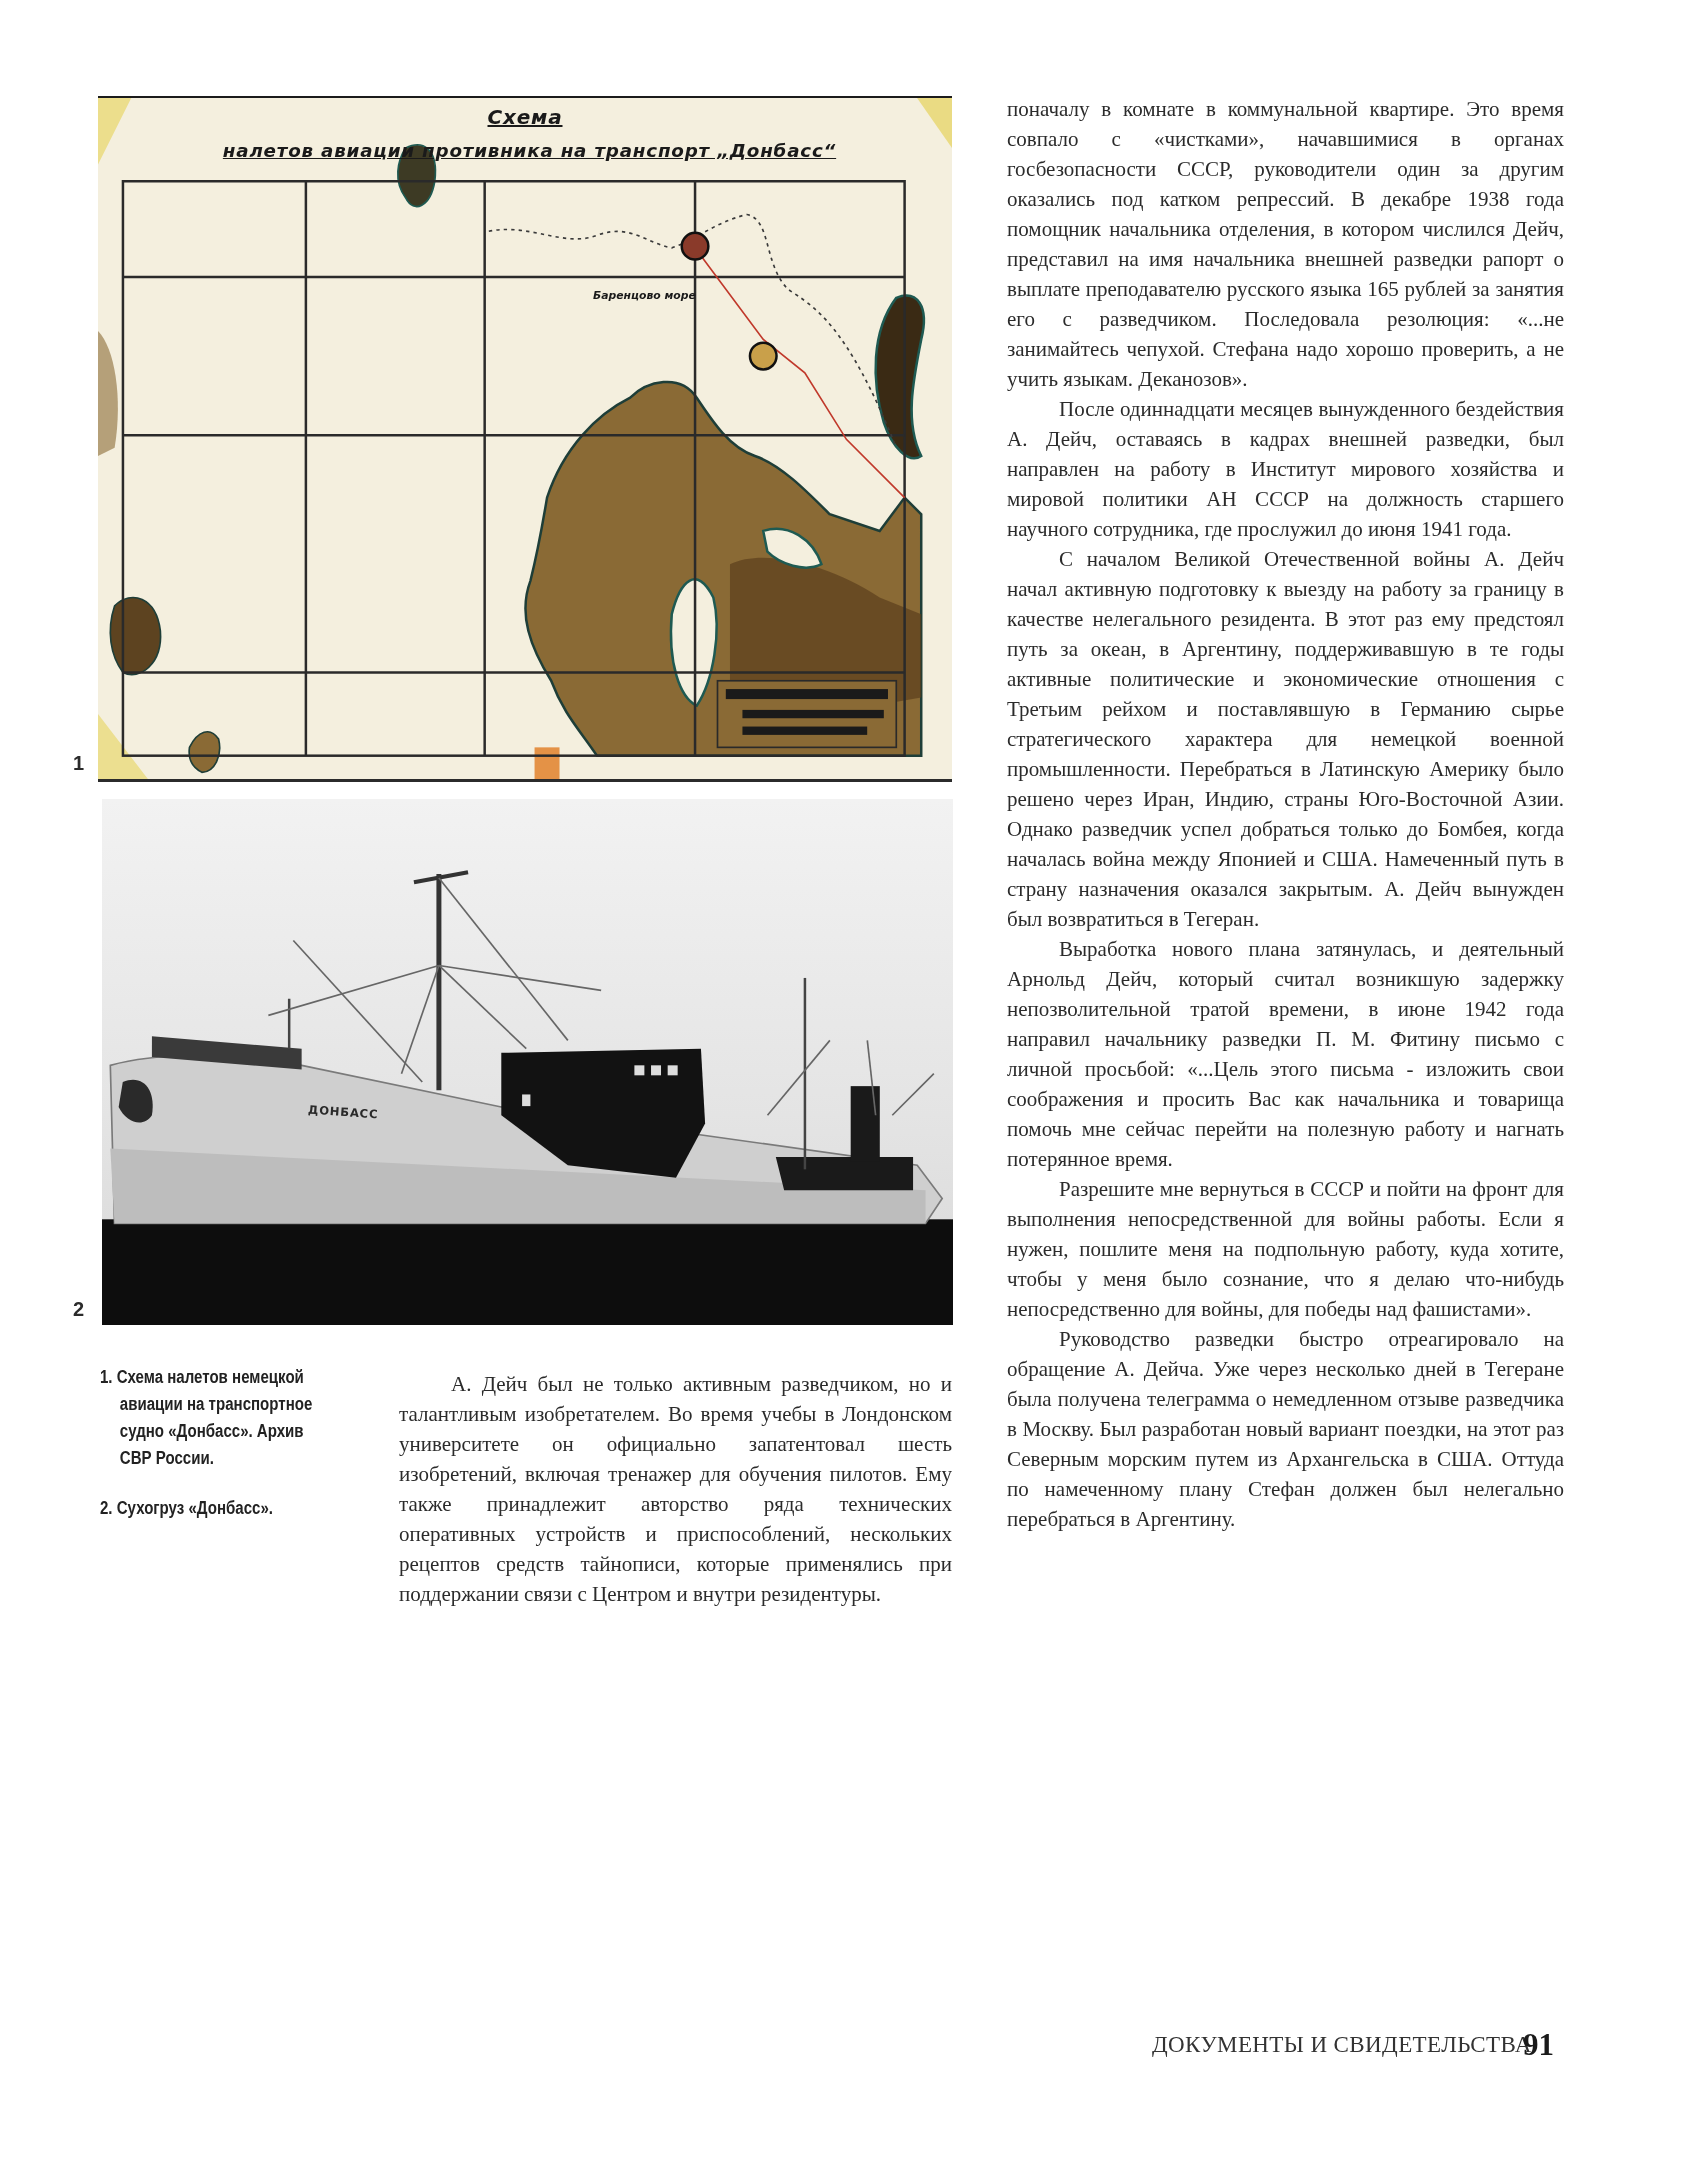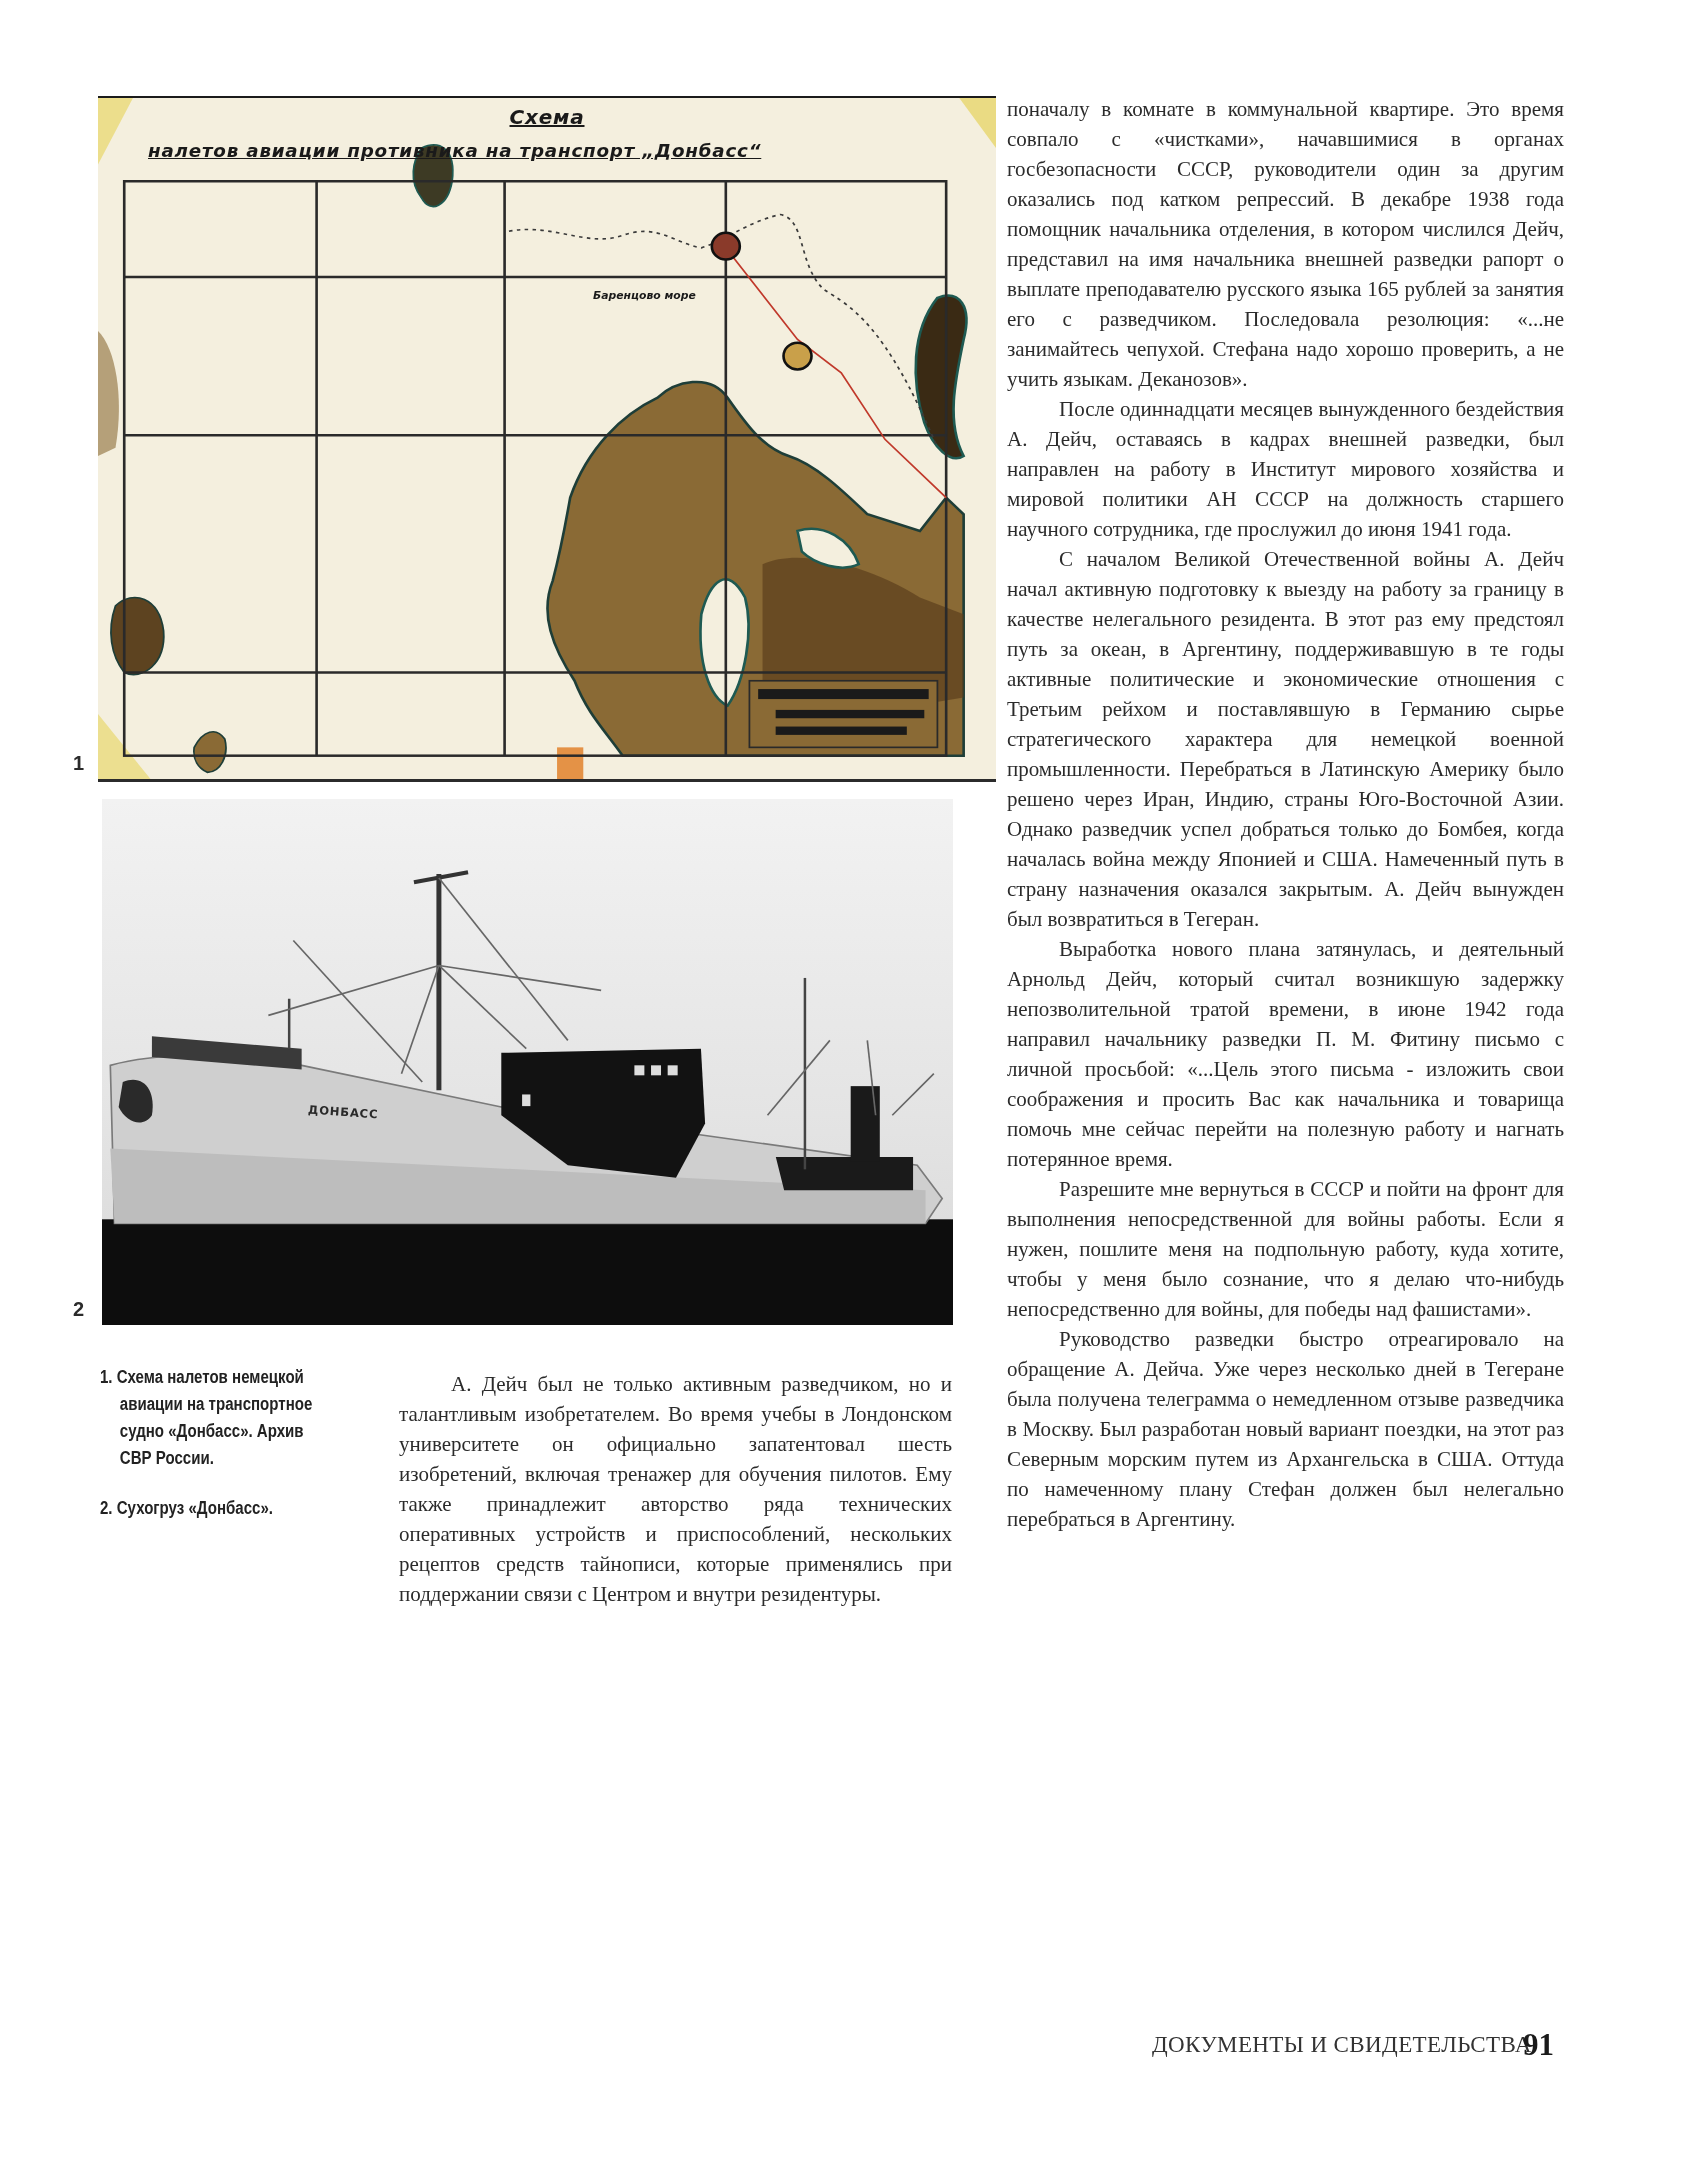--- a/index.html
+++ b/index.html
@@ -4,26 +4,26 @@
 <style>
   html, body { margin: 0; padding: 0; background: #ffffff; }
   body { width: 1703px; height: 2161px; position: relative; overflow: hidden;
          font-family: "Liberation Serif", "DejaVu Serif", serif; color: #2a2a2a; }
 
   .fig-num { position: absolute; font-family: "Liberation Sans", "DejaVu Sans", sans-serif;
              font-weight: bold; font-size: 20px; color: #2b2b2b; }
 
   
   .map { position: absolute; left: 98px; top: 96px; width: 854px; height: 681px;
-         background: #f4efde; overflow: hidden; border-top: 2.5px solid #1b1b1b; border-bottom: 3.3px solid #2b2b2b; padding-left: 44px;}
+         background: #f4efde; overflow: hidden; border-top: 2.5px solid #1b1b1b; border-bottom: 3.3px solid #2b2b2b;}
   .map svg { position: absolute; left: 0; top: 0; width: 100%; height: 100%; }
   .map-title { position: absolute; left: 0; width: 100%; text-align: center; top: 6.7px;
                font-family: "DejaVu Sans", sans-serif; font-style: italic; font-weight: bold;
                font-size: 20px; color: #1a1a1a; text-decoration: underline; letter-spacing: 0.8px; }
-  .map-subtitle { position: absolute; left: 50px; width: 749px; top: 42px;
+  .map-subtitle { position: absolute; left: 57px; width: 749px; text-align: center; top: 42px;
                   font-family: "DejaVu Sans", sans-serif; font-style: italic; font-weight: bold;
                   font-size: 18.3px; color: #1a1a1a; text-decoration: underline; letter-spacing: 0.8px; }
   .map-label { position: absolute; font-family: "DejaVu Sans", sans-serif; font-style: italic;
                font-weight: bold; font-size: 10.8px; color: #1a1a1a; text-align: center; }
 
   
   .ship { position: absolute; left: 102px; top: 799px; width: 851px; height: 526px;
           overflow: hidden; background: linear-gradient(#f2f2f2, #e4e4e4 60%, #d8d8d8); }
   .ship svg { position: absolute; left: 0; top: 0; width: 100%; height: 100%; }
   .ship-name { position: absolute; left: 206px; top: 306px; font-family: "DejaVu Sans", sans-serif;

